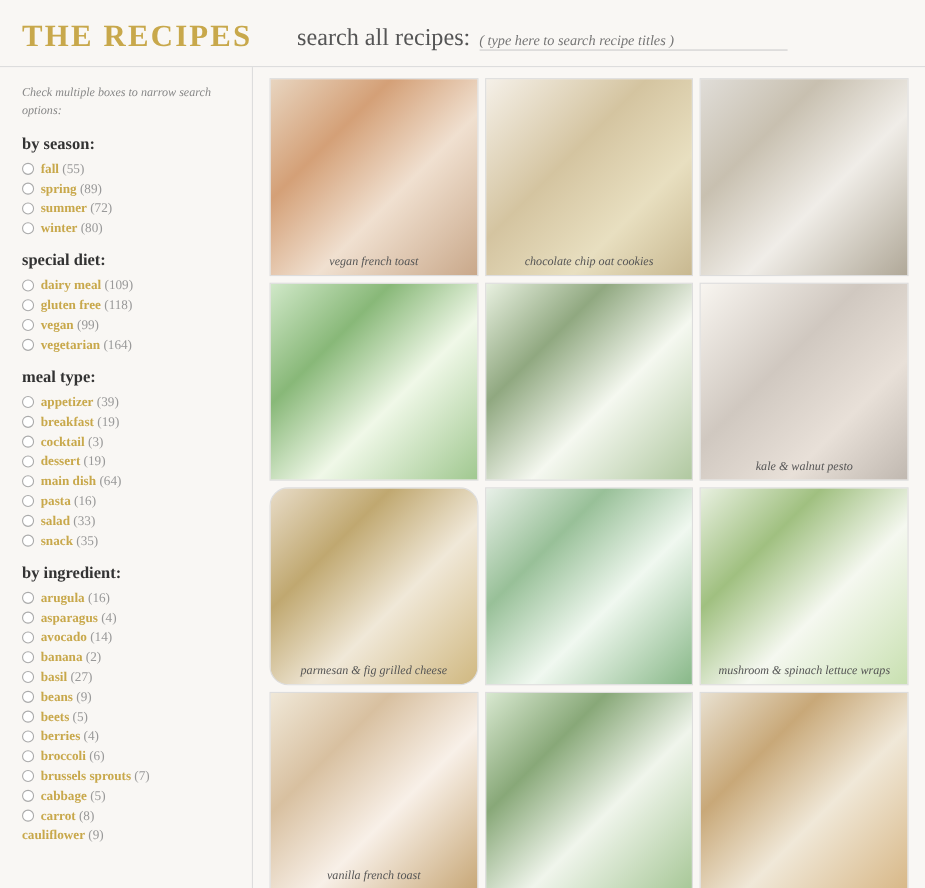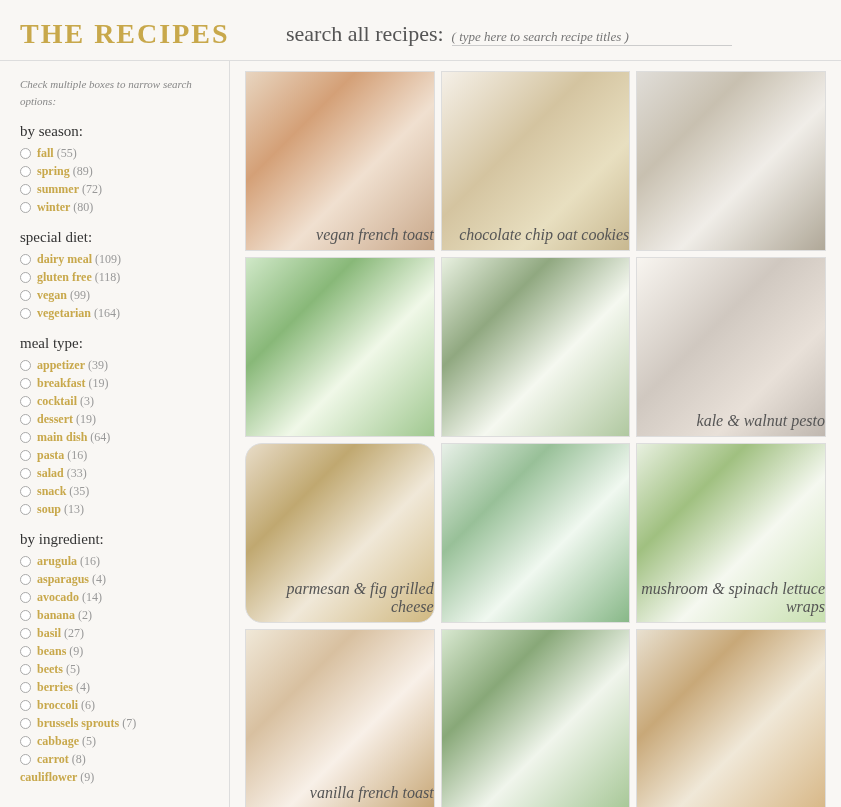--- a/index.html
+++ b/index.html
@@ -15,21 +15,20 @@
       width: 841px;
       min-height: 807px;
       background: #f9f7f4;
     }
     
     .header {
       display: flex;
       align-items: center;
       padding: 18px 16px 10px 20px;
       border-bottom: 1px solid #ddd;
-      gap: 16px;
     }
     .site-title {
       font-family: Georgia, serif;
       font-size: 28px;
       font-weight: bold;
       color: #c8a84b;
       letter-spacing: 2px;
       text-transform: uppercase;
       width: 220px;
       flex-shrink: 0;
@@ -75,21 +74,21 @@
       font-style: italic;
       margin-bottom: 14px;
       line-height: 1.5;
     }
     .filter-section {
       margin-bottom: 14px;
     }
     .filter-heading {
       font-family: Georgia, serif;
       font-size: 15px;
-      font-weight: normal;
+      font-weight: bold;
       color: #333;
       margin-bottom: 6px;
     }
     .filter-item {
       display: flex;
       align-items: center;
       gap: 6px;
       margin-bottom: 3px;
       cursor: pointer;
     }
@@ -140,23 +139,23 @@
     .card-9 { background: linear-gradient(135deg, #e8f0e0 0%, #a0c080 30%, #f5f8f0 60%, #c8e0b0 100%); }
     .card-10 { background: linear-gradient(135deg, #f0e8d8 0%, #d8c0a0 30%, #f8f0e8 60%, #c8a878 100%); }
     .card-11 { background: linear-gradient(135deg, #d8e8d0 0%, #88a878 30%, #f0f5ec 60%, #a8c898 100%); }
     .card-12 { background: linear-gradient(135deg, #e8e0d0 0%, #c8a878 30%, #f0e8d8 60%, #d8b888 100%); }
 
     .card-label {
       position: absolute;
       bottom: 6px;
       left: 0;
       right: 0;
-      text-align: right;
+      text-align: center;
       font-family: 'Brush Script MT', cursive;
-      font-size: 16px;
+      font-size: 11px;
       color: #555;
       font-style: italic;
     }
   </style>
 </head>
 <body>
 
 <div class="page-wrapper">
 
   <div class="header">
@@ -239,24 +238,20 @@
           <span class="filter-label"><span class="name">pasta</span> <span class="count">(16)</span></span>
         </div>
         <div class="filter-item">
           <div class="filter-radio"></div>
           <span class="filter-label"><span class="name">salad</span> <span class="count">(33)</span></span>
         </div>
         <div class="filter-item">
           <div class="filter-radio"></div>
           <span class="filter-label"><span class="name">snack</span> <span class="count">(35)</span></span>
         </div>
-        <div class="filter-item">
-          <div class="filter-radio"></div>
-          <span class="filter-label"><span class="name">soup</span> <span class="count">(13)</span></span>
-        </div>
       </div>
 
       <div class="filter-section">
         <div class="filter-heading">by ingredient:</div>
         <div class="filter-item">
           <div class="filter-radio"></div>
           <span class="filter-label"><span class="name">arugula</span> <span class="count">(16)</span></span>
         </div>
         <div class="filter-item">
           <div class="filter-radio"></div>

